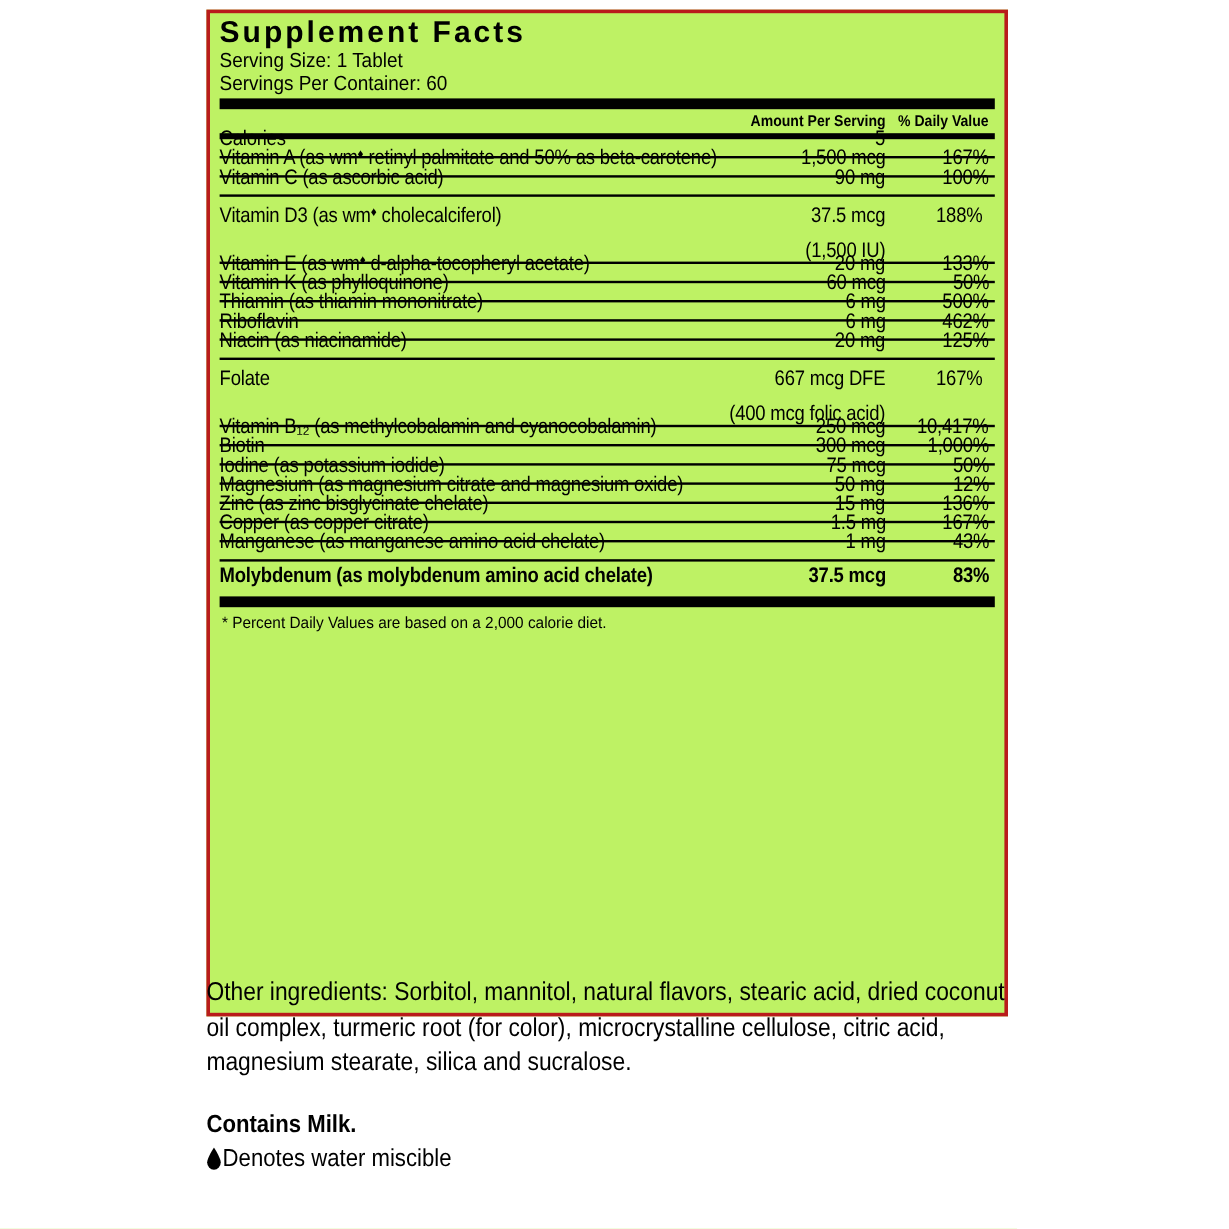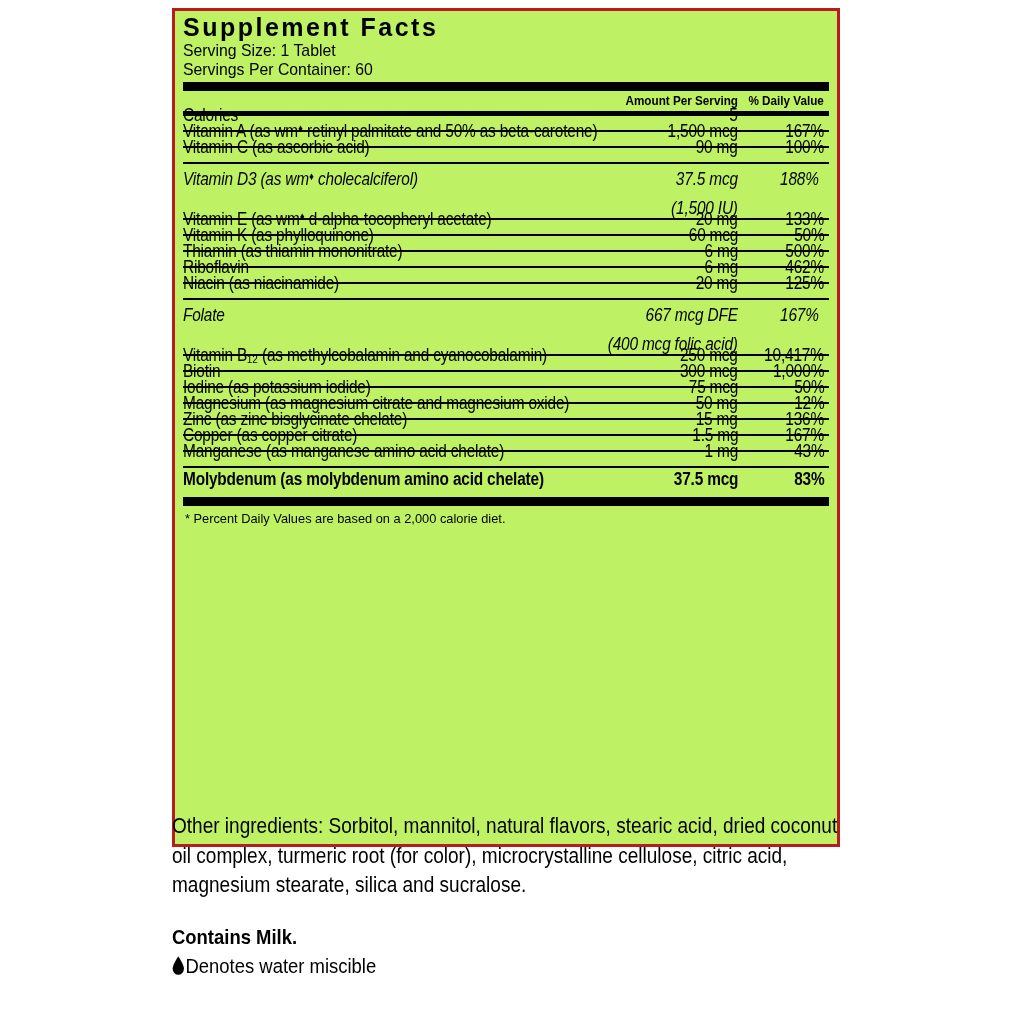--- a/index.html
+++ b/index.html
@@ -34,21 +34,21 @@
   .rows{}
   .row{position:relative;height:16px;border-bottom:2px solid #000;box-sizing:border-box;}
   .row:last-child{border-bottom:none;height:26px;font-weight:bold;}
   .row .name,.row .amt,.row .dv{
     position:absolute;bottom:6px;font-size:17.5px;line-height:1;
     white-space:nowrap;letter-spacing:-0.2px;
   }
   .row .name{left:0;transform:scaleX(.88);transform-origin:left bottom;}
   .row .amt{right:91px;text-align:right;transform:scaleX(.88);transform-origin:right bottom;}
   .row .dv{right:5px;transform:scaleX(.88);transform-origin:right bottom;}
-  .row.double{height:56px;font-style:italic;}
+  .row.double{height:56px;}
   .row.double .name,.row.double .dv,.row.double .amt{bottom:auto;top:7px;}
   .row.double .name,.row.double .dv{transform-origin:left top;}
   .row.double .amt{transform-origin:right top;}
   .amt .a1,.amt .a2{display:block;}
   .amt .a2{margin-top:11px;}
   .drop{font-size:11px;vertical-align:5px;letter-spacing:0;}
   .footnote{
     font-size:13.5px;padding:5px 0 0 2px;white-space:nowrap;
     transform:scaleX(.95);transform-origin:left top;
   }

